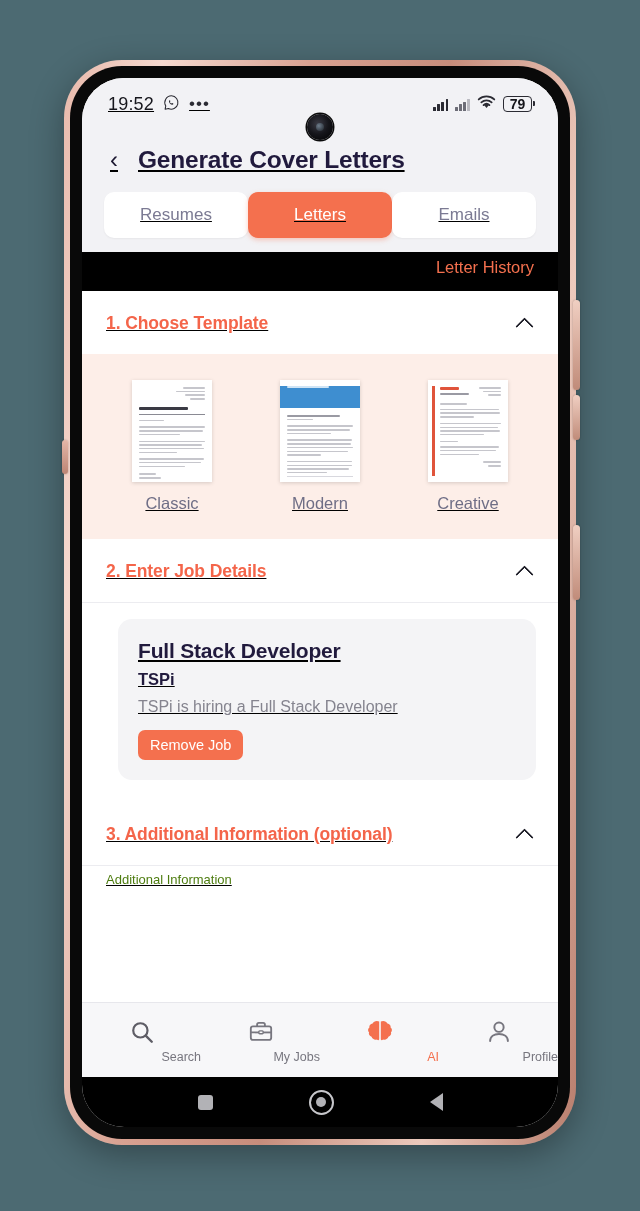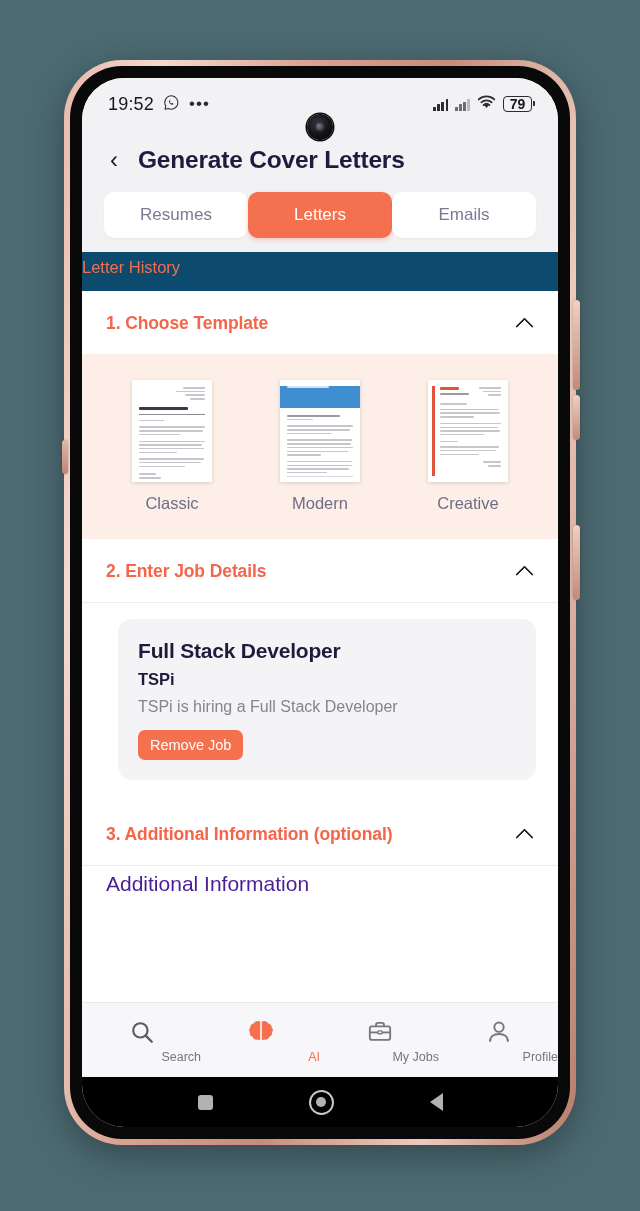--- a/index.html
+++ b/index.html
@@ -16,21 +16,21 @@
     border-radius:58px;
     background:linear-gradient(100deg,#e8b9ab 0%,#f5d9cf 14%,#d9a292 35%,#c78d7c 55%,#eccabd 78%,#b87d6c 100%);
     box-shadow:0 10px 34px rgba(0,0,0,.32);
   }
   #phone-bezel{
     position:absolute;left:6px;top:6px;right:6px;bottom:6px;
     border-radius:52px;background:#090909;
   }
   #phone-screen{
     position:absolute;left:12px;top:12px;right:12px;bottom:12px;
-    border-radius:42px;background:#ffffff;overflow:hidden;
+    border-radius:42px;background:#ffffff;overflow:hidden;text-decoration:underline;
   }
   
   .side-btn{
     position:absolute;width:7px;border-radius:4px;
     background:linear-gradient(180deg,#f0cfc2,#c08b79);
     box-shadow:0 0 2px rgba(0,0,0,.3);
   }
   #volume-rocker{left:509px;top:240px;height:90px;}
   #volume-rocker-2{left:509px;top:335px;height:45px;}
   #power-button{left:509px;top:465px;height:75px;}
@@ -79,21 +79,21 @@
   #page-title{font-size:24.5px;color:#211a3d;font-weight:bold;letter-spacing:-.2px;}
 
   
   #tab-bar{background:#f2f2f5;display:flex;justify-content:space-between;padding:0 22px 14px 22px;}
   .tab-pill{
     min-width:116px;text-align:center;padding:13px 14px;border-radius:10px;
     font-size:17px;color:#7b7a93;background:#ffffff;box-shadow:0 1px 2px rgba(0,0,0,.05);
   }
   .tab-pill.active{background:#f4704e;color:#ffffff;box-shadow:0 2px 5px rgba(244,112,78,.35);}
 
-  #history-bar{background:#0c4a6e;padding:6px 24px 14px 0;}
+  #history-bar{background:#000000;padding:6px 24px 14px 0;text-align:right;}
   #letter-history-link{font-size:16.5px;color:#f4704e;display:inline-block;}
 
   
   .section-head{
     display:flex;align-items:center;justify-content:space-between;
     padding:22px 24px 20px 24px;background:#ffffff;
   }
   .section-title{font-size:17.5px;color:#f4654a;font-weight:bold;letter-spacing:-.1px;}
   .chevron-up{width:17px;height:17px;position:relative;}
   .chevron-up:before{
@@ -129,21 +129,21 @@
   #job-title{font-size:21px;color:#211a3d;font-weight:bold;letter-spacing:-.2px;}
   #job-company{font-size:16.5px;color:#211a3d;font-weight:bold;margin-top:7px;}
   #job-description{font-size:16px;color:#85848f;margin-top:9px;}
   #remove-job-button{
     display:inline-block;margin-top:14px;background:#f4704e;color:#fff;
     font-size:14.5px;padding:7px 12px;border-radius:7px;
   }
 
   
   #additional-panel{background:#ffffff;padding:6px 24px 10px 24px;}
-  #additional-label{font-size:21px;color:#4c1d95;}
+  #additional-label{font-size:13px;color:#4d7c0f;}
 
   
   #bottom-nav{
     position:absolute;left:0;right:0;bottom:50px;height:74px;background:#f7f7f9;
     border-top:1px solid #e7e7ec;display:flex;align-items:center;
   }
   .nav-item{flex:1;text-align:right;}
   .nav-icon{height:30px;display:flex;align-items:center;justify-content:center;}
   .nav-label{font-size:12.5px;color:#77767f;margin-top:3px;}
   .nav-item.active .nav-label{color:#f4704e;}
@@ -367,40 +367,40 @@
       <div id="bottom-nav">
         <div class="nav-item">
           <div class="nav-icon">
             <svg width="26" height="26" viewBox="0 0 24 24" fill="none">
               <circle cx="10.5" cy="10.5" r="6.6" stroke="#5e5d66" stroke-width="2"></circle>
               <path d="M15.4 15.4L21 21" stroke="#5e5d66" stroke-width="2.2" stroke-linecap="round"></path>
             </svg>
           </div>
           <div class="nav-label">Search</div>
         </div>
-        <div class="nav-item active">
-          <div class="nav-icon">
-            <svg width="28" height="26" viewBox="0 0 28 26" fill="none">
-              <path d="M13.2 2.6c-2.6-1.3-5.6-.2-6.6 1.9-2.3.3-3.6 2.1-3.2 4-1.6 1.3-1.8 3.4-.4 4.8-.6 2 .6 4 2.6 4.5.6 2.1 3 3.4 5.3 2.7 1 .8 2.3 1 2.3-.4V2.6z" fill="#f4704e"></path>
-              <path d="M14.8 2.6c2.6-1.3 5.6-.2 6.6 1.9 2.3.3 3.6 2.1 3.2 4 1.6 1.3 1.8 3.4.4 4.8.6 2-.6 4-2.6 4.5-.6 2.1-3 3.4-5.3 2.7-1 .8-2.3 1-2.3-.4V2.6z" fill="#f4704e"></path>
-            </svg>
-          </div>
-          <div class="nav-label">AI</div>
-        </div>
         <div class="nav-item">
           <div class="nav-icon">
             <svg width="26" height="26" viewBox="0 0 24 24" fill="none">
               <rect x="2.6" y="6.8" width="18.8" height="12.4" rx="2" stroke="#77767f" stroke-width="1.7"></rect>
               <path d="M8.4 6.6V5.2a1.6 1.6 0 0 1 1.6-1.6h4a1.6 1.6 0 0 1 1.6 1.6v1.4" stroke="#77767f" stroke-width="1.7"></path>
               <path d="M2.8 12.4h18.4" stroke="#77767f" stroke-width="1.7"></path>
               <rect x="10" y="11" width="4" height="2.6" rx=".8" fill="#f7f7f9" stroke="#77767f" stroke-width="1.3"></rect>
             </svg>
           </div>
           <div class="nav-label">My Jobs</div>
         </div>
+        <div class="nav-item active">
+          <div class="nav-icon">
+            <svg width="28" height="26" viewBox="0 0 28 26" fill="none">
+              <path d="M13.2 2.6c-2.6-1.3-5.6-.2-6.6 1.9-2.3.3-3.6 2.1-3.2 4-1.6 1.3-1.8 3.4-.4 4.8-.6 2 .6 4 2.6 4.5.6 2.1 3 3.4 5.3 2.7 1 .8 2.3 1 2.3-.4V2.6z" fill="#f4704e"></path>
+              <path d="M14.8 2.6c2.6-1.3 5.6-.2 6.6 1.9 2.3.3 3.6 2.1 3.2 4 1.6 1.3 1.8 3.4.4 4.8.6 2-.6 4-2.6 4.5-.6 2.1-3 3.4-5.3 2.7-1 .8-2.3 1-2.3-.4V2.6z" fill="#f4704e"></path>
+            </svg>
+          </div>
+          <div class="nav-label">AI</div>
+        </div>
         <div class="nav-item">
           <div class="nav-icon">
             <svg width="26" height="26" viewBox="0 0 24 24" fill="none">
               <circle cx="12" cy="7.6" r="4.3" stroke="#77767f" stroke-width="1.8"></circle>
               <path d="M3.8 20.4c0-4.3 3.7-6.6 8.2-6.6s8.2 2.3 8.2 6.6" stroke="#77767f" stroke-width="1.8" stroke-linecap="round"></path>
             </svg>
           </div>
           <div class="nav-label">Profile</div>
         </div>
       </div>

